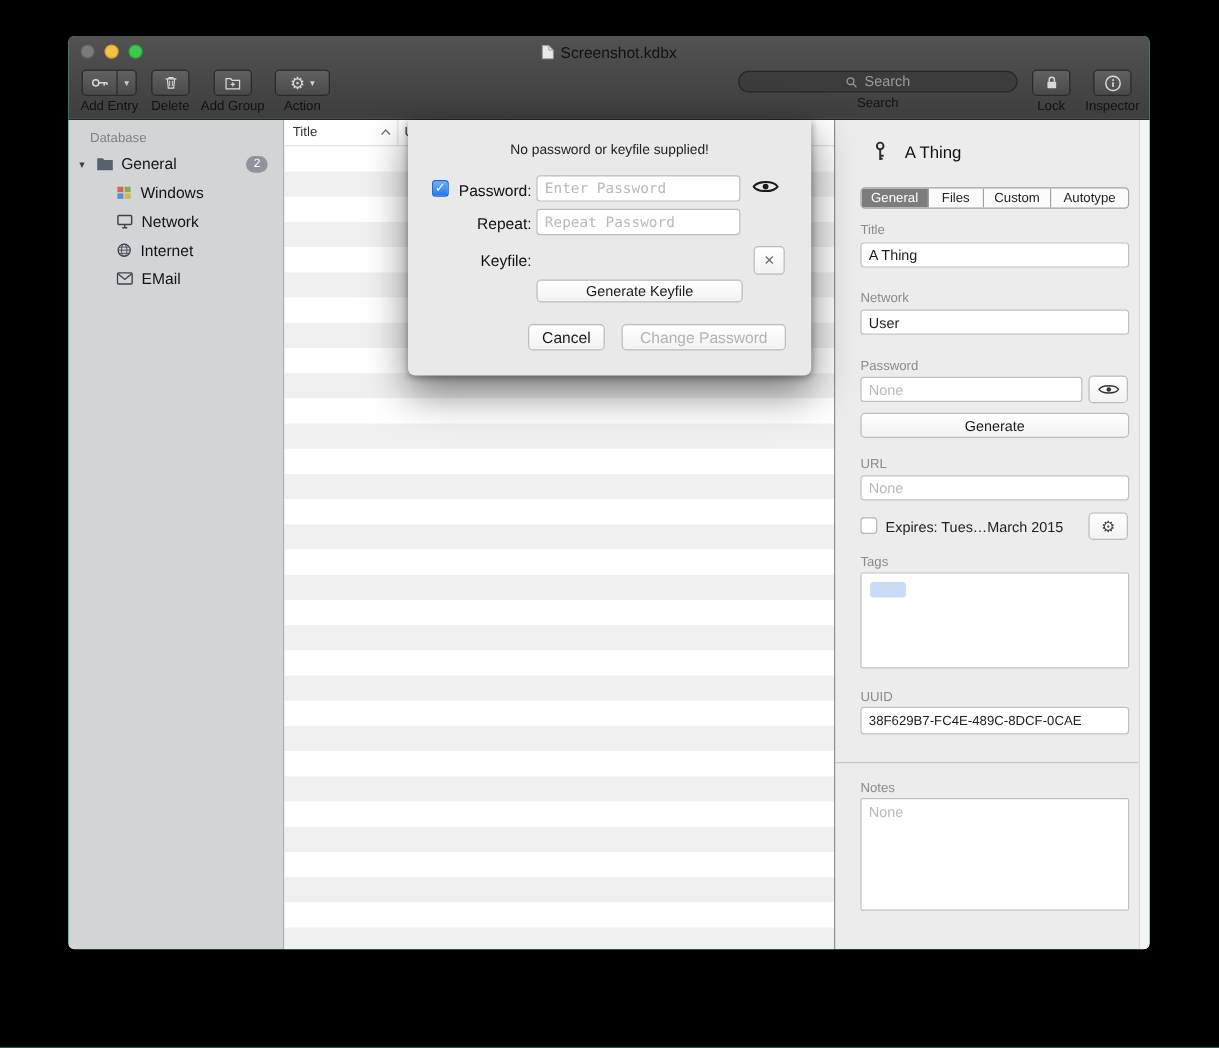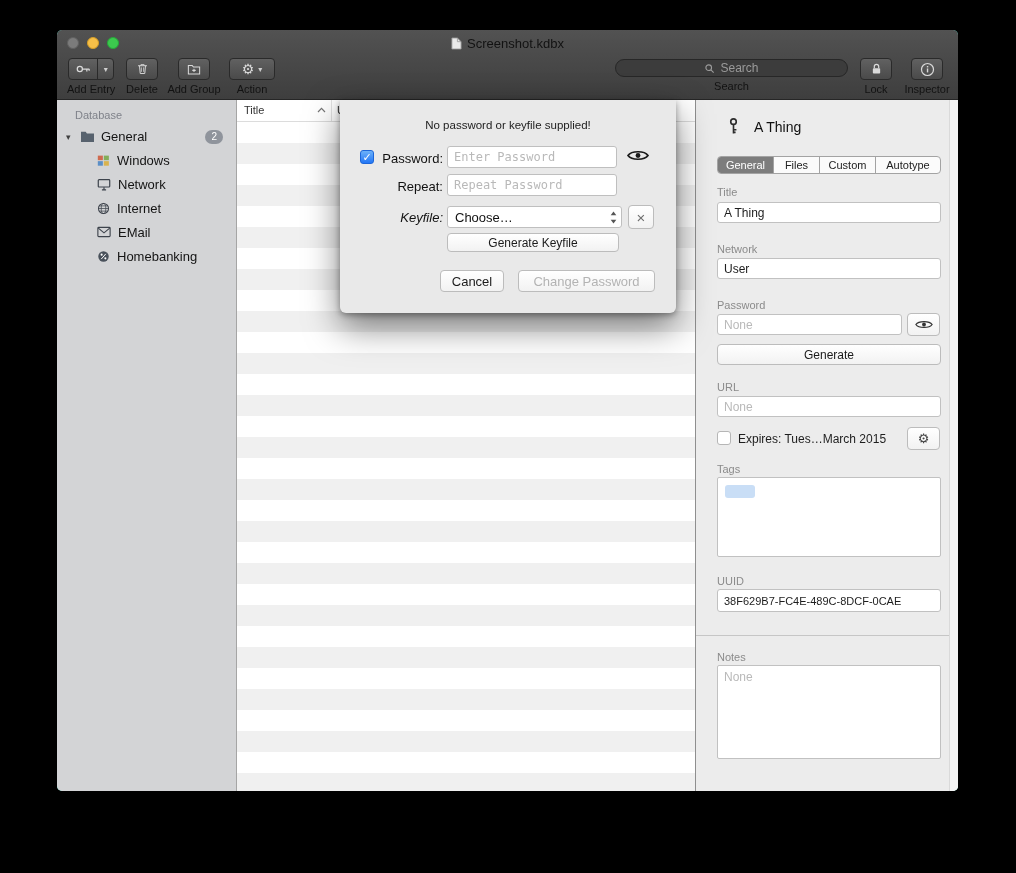--- a/index.html
+++ b/index.html
@@ -278,31 +278,20 @@
     <div class="child-row">
       <span>
         <svg width="14" height="12" viewBox="0 0 16 13">
             <rect x="1" y="1.2" width="14" height="10.6" rx="1" fill="none" stroke="#3d434c" stroke-width="1.3"></rect>
             <path d="M1.5 2 L8 7.5 L14.5 2" fill="none" stroke="#3d434c" stroke-width="1.3"></path>
           </svg>
       </span>
       <span>EMail</span>
     </div>
 
-    <div class="child-row">
-      <span>
-        <svg width="13" height="13" viewBox="0 0 16 16">
-            <circle cx="8" cy="8" r="6.4" fill="#49515b"></circle>
-            <circle cx="5.7" cy="5.7" r="1.3" fill="#fff"></circle>
-            <circle cx="10.3" cy="10.3" r="1.3" fill="#fff"></circle>
-            <path d="M10.8 4.8 L5.2 11.2" stroke="#fff" stroke-width="1.2"></path>
-          </svg>
-      </span>
-      <span>Homebanking</span>
-    </div>
   </div>
 
   <div class="listpane">
     <div class="list-header">
       <span class="col-title">Title</span>
       <span class="sort">
         <svg width="9" height="6" viewBox="0 0 9 6">
             <path d="M1 5 L4.5 1.3 L8 5" stroke="#777" stroke-width="1.2" fill="none"></path>
           </svg>
       </span>
@@ -416,30 +405,21 @@
         <svg width="22" height="13" viewBox="0 0 22 13">
             <path d="M1 6.5 C4.5 1.5 17.5 1.5 21 6.5 C17.5 11.5 4.5 11.5 1 6.5 Z" fill="none" stroke="#1b1b1b" stroke-width="1.7"></path>
             <circle cx="11" cy="6.5" r="2.4" fill="#1b1b1b"></circle>
           </svg>
       </span>
     </button>
 
     <span class="dlabel" style="top:79px;">Repeat:</span>
     <input class="dfield" style="top: 74px;" placeholder="Repeat Password">
 
-    <span class="dlabel" style="top:110px;font-style:italic;">Keyfile:</span>
-    <div class="dcombo">
-      <span>Choose…</span>
-      <span class="stepper">
-        <svg width="7" height="13" viewBox="0 0 7 13">
-            <path d="M3.5 0.5 L6.3 4.3 H0.7 Z" fill="#555"></path>
-            <path d="M3.5 12.5 L0.7 8.7 H6.3 Z" fill="#555"></path>
-          </svg>
-      </span>
-    </div>
+    <span class="dlabel" style="top:110px;">Keyfile:</span>
     <button class="mbtn dx">
       <span>×</span>
     </button>
 
     <button class="mbtn dgen">Generate Keyfile</button>
 
     <button class="mbtn dcancel">Cancel</button>
     <button class="mbtn dchange" disabled="">Change Password</button>
   </div>
 

